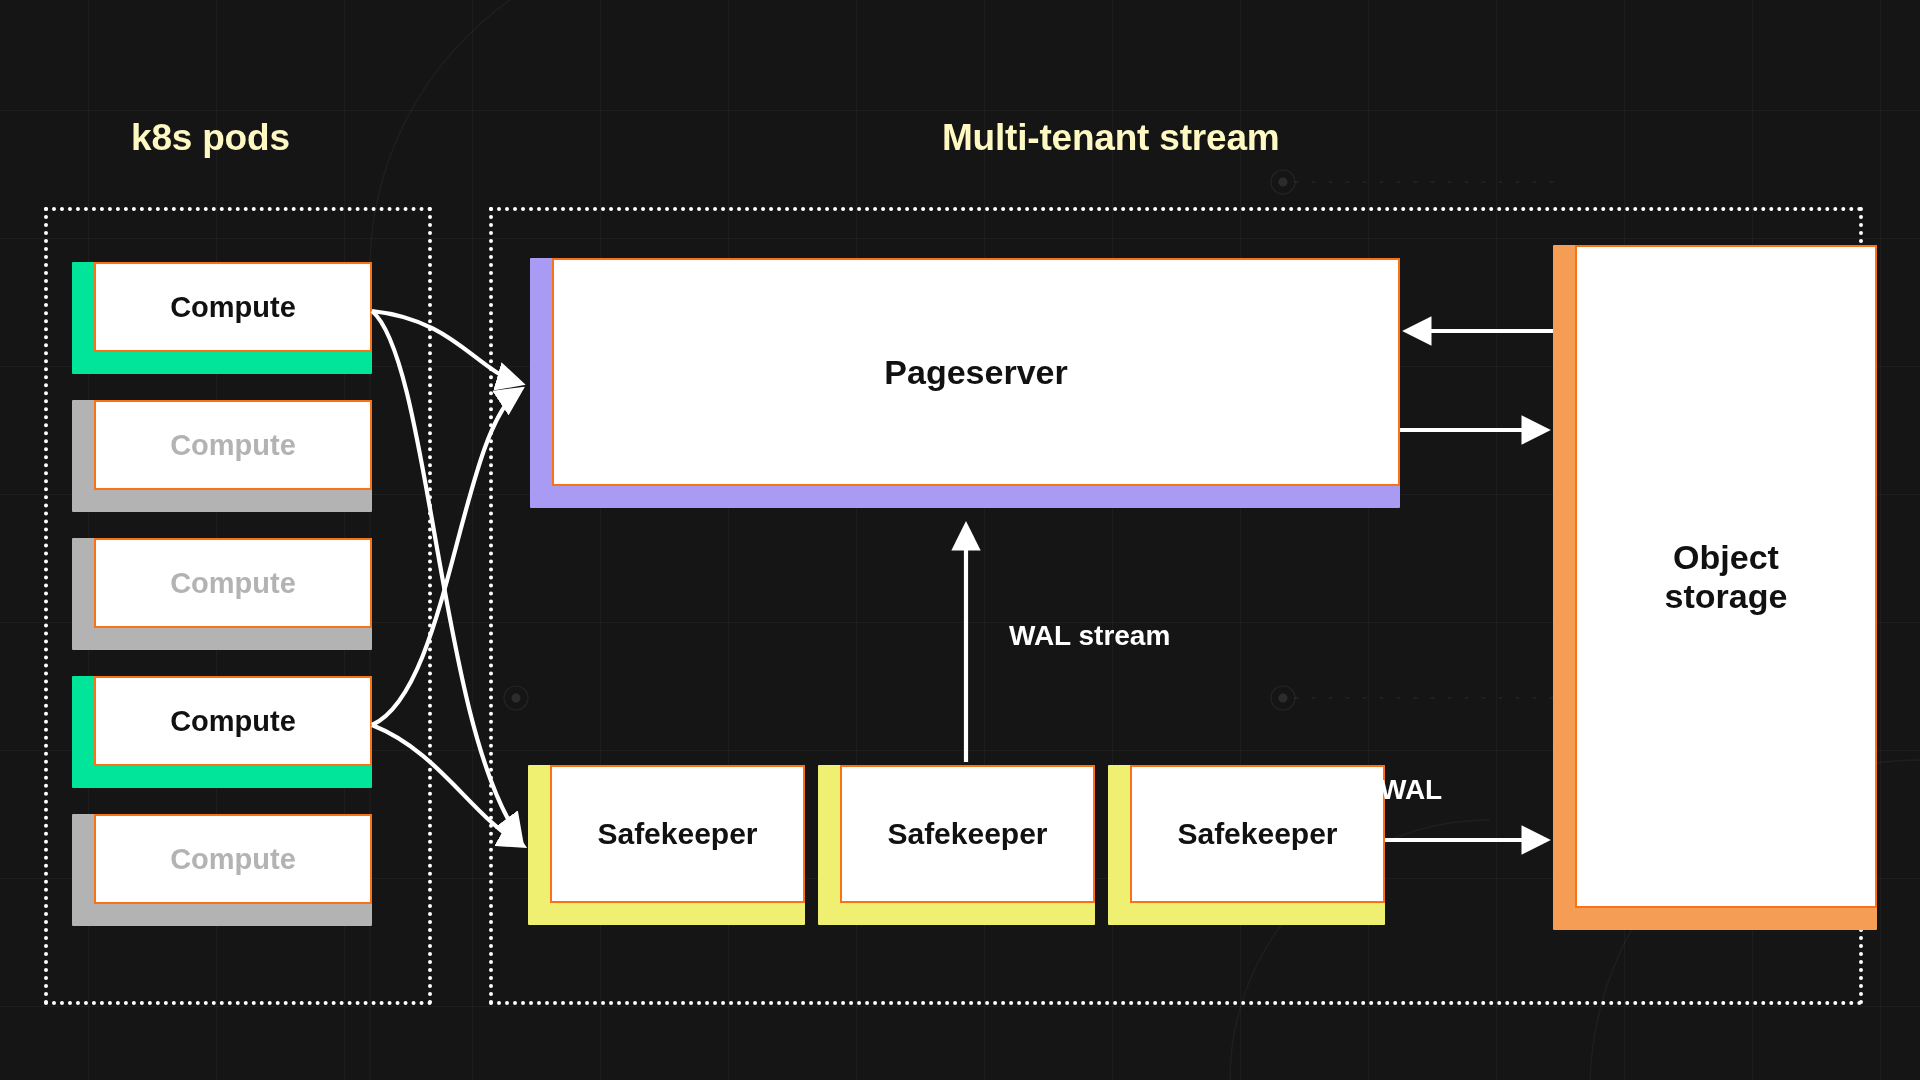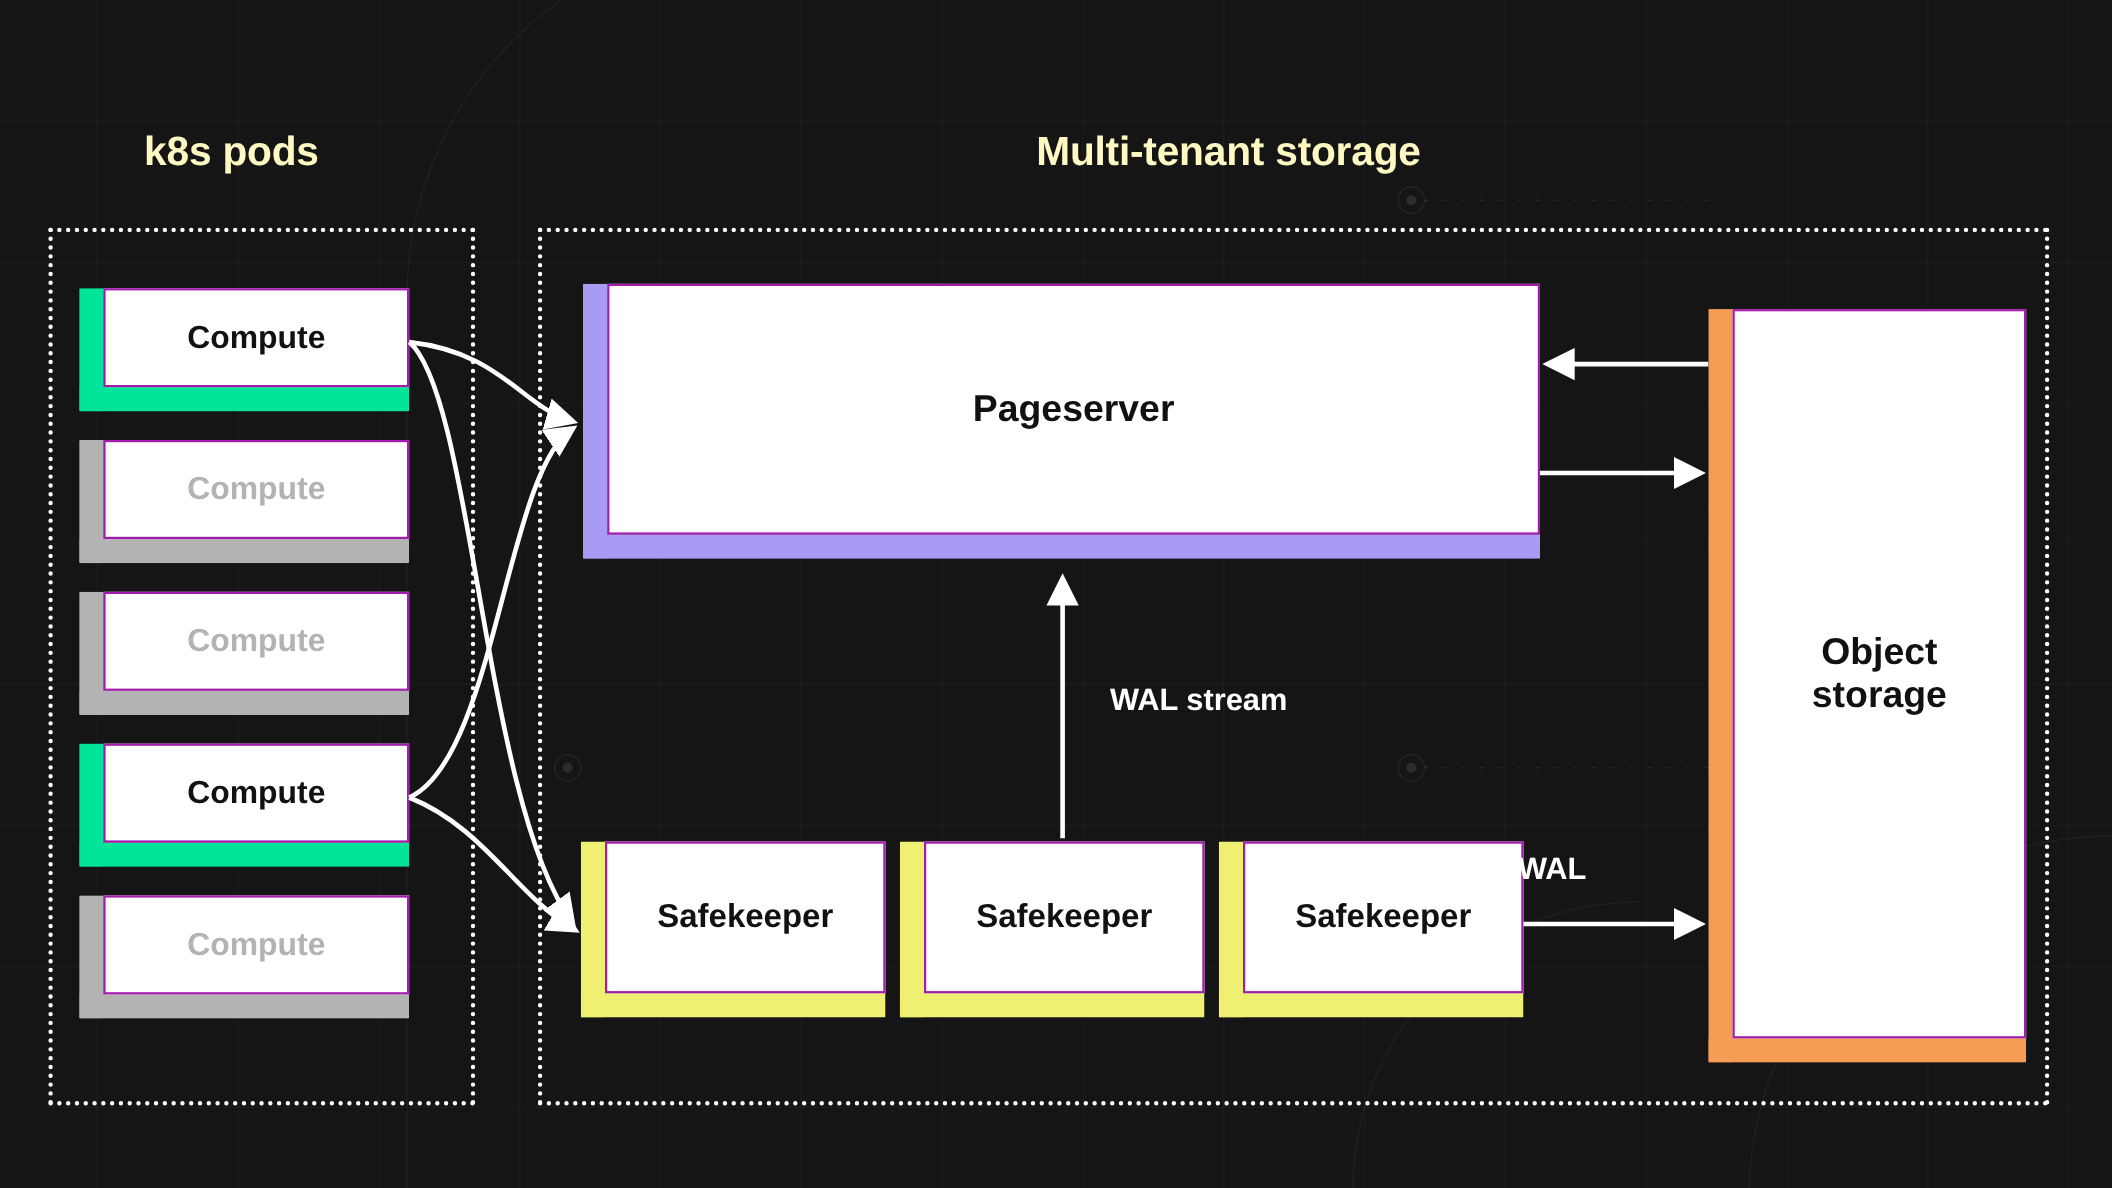--- a/index.html
+++ b/index.html
@@ -37,41 +37,41 @@
   #group-storage{left:489px;top:207px;width:1366px;height:790px;}
 
   
   .card{position:absolute;}
   .card .shadow{
     position:absolute;left:0;top:0;width:100%;height:100%;
     border-radius:1px;
   }
   .card .face{
     position:absolute;left:22px;top:0;width:calc(100% - 22px);height:calc(100% - 22px);
-    background:#ffffff;border:2px solid #a21caf;box-sizing:border-box;
+    background:#ffffff;border:2px solid #f97316;box-sizing:border-box;
     display:flex;align-items:center;justify-content:center;
     color:#111111;font-weight:bold;line-height:1.12;text-align:center;
   }
   .card.muted .face{color:#b3b3b3;}
 
   
   .compute{width:300px;height:112px;}
   .compute .face{font-size:29px;}
   #compute-0{left:72px;top:262px;}
   #compute-1{left:72px;top:400px;}
   #compute-2{left:72px;top:538px;}
   #compute-3{left:72px;top:676px;}
   #compute-4{left:72px;top:814px;}
 
   
   #pageserver{left:530px;top:258px;width:870px;height:250px;}
   #pageserver .face{font-size:34px;}
 
   
-  #object-storage{left:1553px;top:245px;width:289px;height:685px;margin-top:36px;}
+  #object-storage{left:1553px;top:245px;width:324px;height:685px;}
   #object-storage .face{font-size:34px;}
 
   
   .safekeeper{width:277px;height:160px;}
   .safekeeper .face{font-size:30px;}
   #safekeeper-0{left:528px;top:765px;}
   #safekeeper-1{left:818px;top:765px;}
   #safekeeper-2{left:1108px;top:765px;}
 
   
@@ -102,21 +102,21 @@
     <circle cx="1283" cy="698" r="12"></circle>
     <circle cx="1283" cy="698" r="4.5" fill="rgba(255,255,255,0.10)" stroke="none"></circle>
   </g>
   <g stroke="rgba(255,255,255,0.07)" stroke-width="1.3" stroke-dasharray="3 14" stroke-linecap="round">
     <line x1="1295" y1="182" x2="1560" y2="182"></line>
     <line x1="1295" y1="698" x2="1560" y2="698"></line>
   </g>
 </svg>
 
 <div class="section-title" id="title-k8s">k8s pods</div>
-<div class="section-title" id="title-storage">Multi-tenant storage</div>
+<div class="section-title" id="title-storage">Multi-tenant stream</div>
 
 <div class="dotted-box" id="group-k8s"></div>
 <div class="dotted-box" id="group-storage"></div>
 
 <div class="card compute" id="compute-0">
   <div class="shadow" style="background:linear-gradient(to right,#00E599 22px,transparent 22px),linear-gradient(to top,#00E599 22px,transparent 22px)"></div>
   <div class="face">Compute</div>
 </div>
 <div class="card compute muted" id="compute-1">
   <div class="shadow" style="background:linear-gradient(to right,#b3b3b3 22px,transparent 22px),linear-gradient(to top,#b3b3b3 22px,transparent 22px)"></div>

